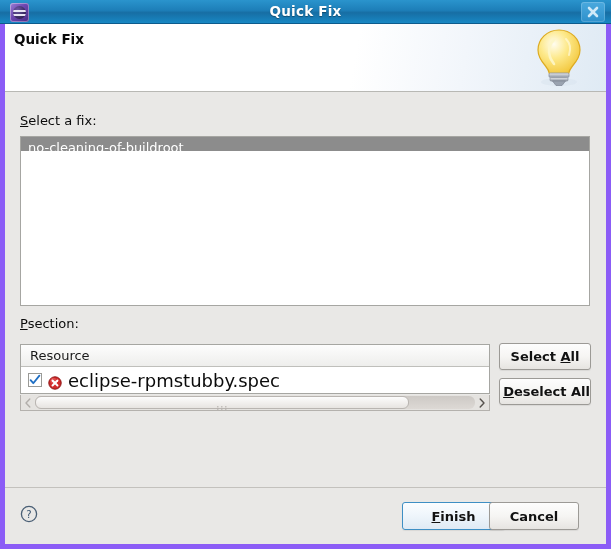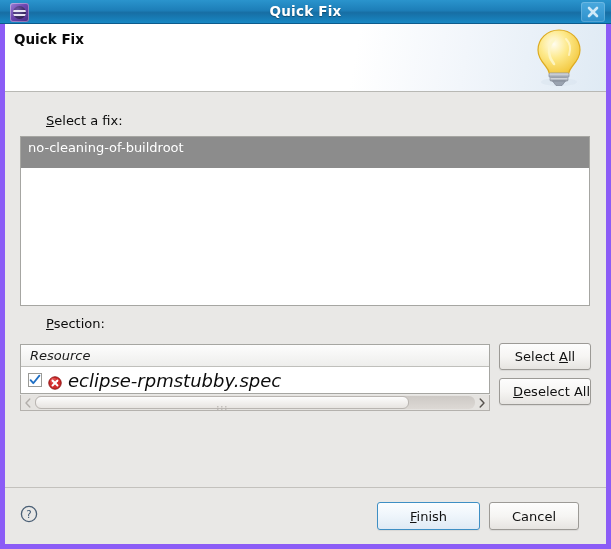--- a/index.html
+++ b/index.html
@@ -126,54 +126,52 @@
     width: 601px;
     height: 452px;
     background: #e9e8e6;
     box-sizing: border-box;
   }
 
   .field-label {
     position: absolute;
     font-size: 13px;
     color: #0b0b0b;
-    margin-left: 26px;
   }
   .mn { text-decoration: underline; }
 
   
   .fixlist {
     position: absolute;
     left: 15px; top: 44px;
     width: 570px; height: 170px;
     background: #ffffff;
     border: 1px solid #a6a6a2;
     box-sizing: border-box;
     overflow: hidden;
   }
   .fixlist-row {
-    height: 31px;
+    height: 14px;
     line-height: 22px;
     padding-left: 7px;
     font-size: 13px;
     color: #ffffff;
     background: #8c8c8c;
     cursor: pointer;
   }
 
   
   .problems-table {
     position: absolute;
     left: 15px; top: 252px;
     width: 470px; height: 50px;
     background: #ffffff;
     border: 1px solid #a6a6a2;
     box-sizing: border-box;
     overflow: hidden;
-    font-style: italic;
   }
   .tbl-header {
     height: 22px;
     line-height: 22px;
     padding-left: 9px;
     font-size: 13px;
     color: #1a1a1a;
     background: linear-gradient(to bottom, #fdfdfd 0%, #eeeeec 100%);
     border-bottom: 1px solid #bfbfbb;
     box-sizing: border-box;
@@ -255,24 +253,26 @@
     background: linear-gradient(to bottom, #fdfdfd 0%, #f6f5f3 50%, #e6e4e1 100%);
     box-shadow: 0 1px 1px rgba(0,0,0,0.07);
     font-size: 13px;
     color: #111111;
     display: flex;
     align-items: center;
     justify-content: center;
     box-sizing: border-box;
     cursor: pointer;
     user-select: none;
+    font-weight: bold;
   }
   .btn.default {
     border: 1px solid #3e8fc4;
     background: linear-gradient(to bottom, #fbfdff 0%, #eef5fb 50%, #dfeaf4 100%);
+    margin-left: 25px;
   }
 
   
   .btn-bar-sep {
     position: absolute;
     left: 5px; top: 487px;
     width: 601px; height: 1px;
     background: #c3c1bd;
   }
   .help-icon {

